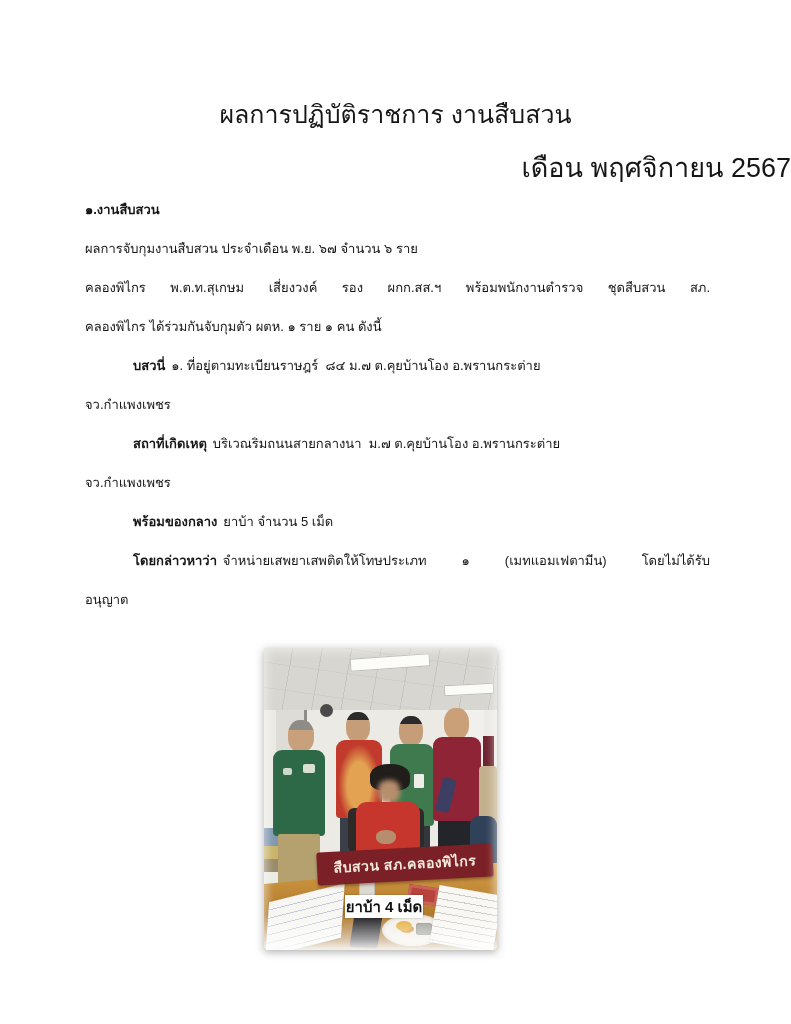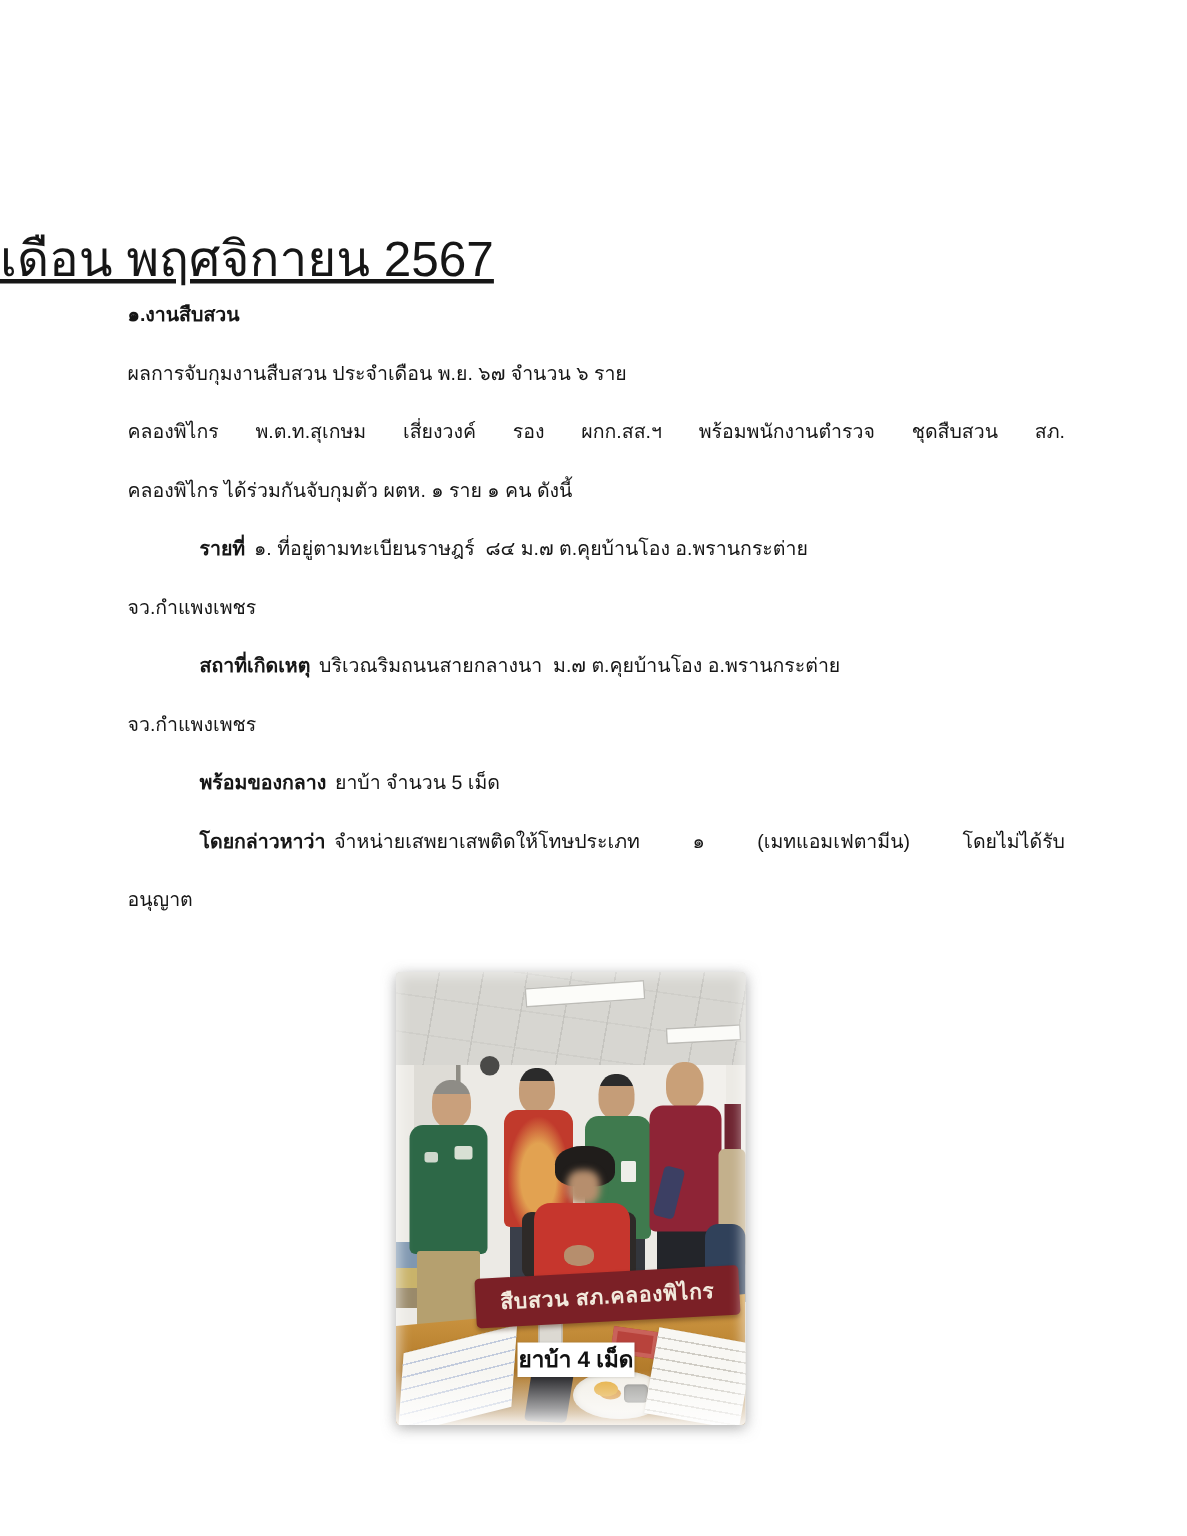--- a/index.html
+++ b/index.html
@@ -1,21 +1,21 @@
 <!DOCTYPE html>
 <html><head>
 <meta charset="utf-8">
 <style>
   html,body{margin:0;padding:0;background:#ffffff;}
   .page{position:relative;width:791px;height:1024px;background:#ffffff;overflow:hidden;
         font-family:"Liberation Sans","DejaVu Sans",sans-serif;color:#161616;}
 
   
   .doc-title{position:absolute;top:94px;left:0;width:100%;text-align:center;font-size:25px;}
-  .doc-subtitle{position:absolute;top:146px;left:0;width:100%;text-align:left;font-size:33px;text-decoration:underline;}
+  .doc-subtitle{position:absolute;top:146px;left:0;width:100%;text-align:right;font-size:27px;}
   .doc-body{position:absolute;top:190px;left:85px;width:625px;font-size:13px;}
   .doc-line{height:39px;line-height:39px;white-space:pre-wrap;overflow:visible;}
   .indent{padding-left:48px;}
   .jst{text-align:justify;text-align-last:justify;}
   .bold{font-weight:700;}
   .lead{font-weight:700;margin-right:0.45em;}
 
   
   .photo{position:absolute;left:264px;top:648px;width:233px;height:302px;border-radius:3px;
          box-shadow:0 2px 9px rgba(105,105,105,.55);overflow:hidden;background:#e9e7e2;}
@@ -101,28 +101,29 @@
            box-shadow:0 0 2px rgba(0,0,0,.3);}
   .vignette{inset:0;pointer-events:none;
             background:linear-gradient(180deg,rgba(255,255,255,0) 88%,rgba(255,255,255,.85) 100%);
             box-shadow:inset 0 0 8px 3px rgba(255,255,255,.5);}
 </style>
 </head>
 <body>
 
 <div class="page">
 
+  <div class="doc-title">ผลการปฏิบัติราชการ งานสืบสวน</div>
   <div class="doc-subtitle">เดือน พฤศจิกายน 2567</div>
 
   <div class="doc-body">
     <div class="doc-line bold">๑.งานสืบสวน</div>
     <div class="doc-line">ผลการจับกุมงานสืบสวน ประจำเดือน พ.ย. ๖๗ จำนวน ๖ ราย</div>
     <div class="doc-line jst">คลองพิไกร พ.ต.ท.สุเกษม เสี่ยงวงค์ รอง ผกก.สส.ฯ พร้อมพนักงานตำรวจ ชุดสืบสวน สภ.</div>
     <div class="doc-line">คลองพิไกร ได้ร่วมกันจับกุมตัว ผตห. ๑ ราย ๑ คน ดังนี้</div>
-    <div class="doc-line indent"><span class="lead">รายที่</span><span>๑. ที่อยู่ตามทะเบียนราษฎร์  ๘๔ ม.๗ ต.คุยบ้านโอง อ.พรานกระต่าย</span></div>
+    <div class="doc-line indent"><span class="lead">บสวนี่</span><span>๑. ที่อยู่ตามทะเบียนราษฎร์  ๘๔ ม.๗ ต.คุยบ้านโอง อ.พรานกระต่าย</span></div>
     <div class="doc-line">จว.กำแพงเพชร</div>
     <div class="doc-line indent"><span class="lead">สถาที่เกิดเหตุ</span><span>บริเวณริมถนนสายกลางนา  ม.๗ ต.คุยบ้านโอง อ.พรานกระต่าย</span></div>
     <div class="doc-line">จว.กำแพงเพชร</div>
     <div class="doc-line indent"><span class="lead">พร้อมของกลาง</span><span>ยาบ้า จำนวน 5 เม็ด</span></div>
     <div class="doc-line indent jst"><span class="lead">โดยกล่าวหาว่า</span><span>จำหน่ายเสพยาเสพติดให้โทษประเภท ๑ (เมทแอมเฟตามีน) โดยไม่ได้รับ</span></div>
     <div class="doc-line">อนุญาต</div>
   </div>
 
   <div class="photo">
     <div class="scene">

